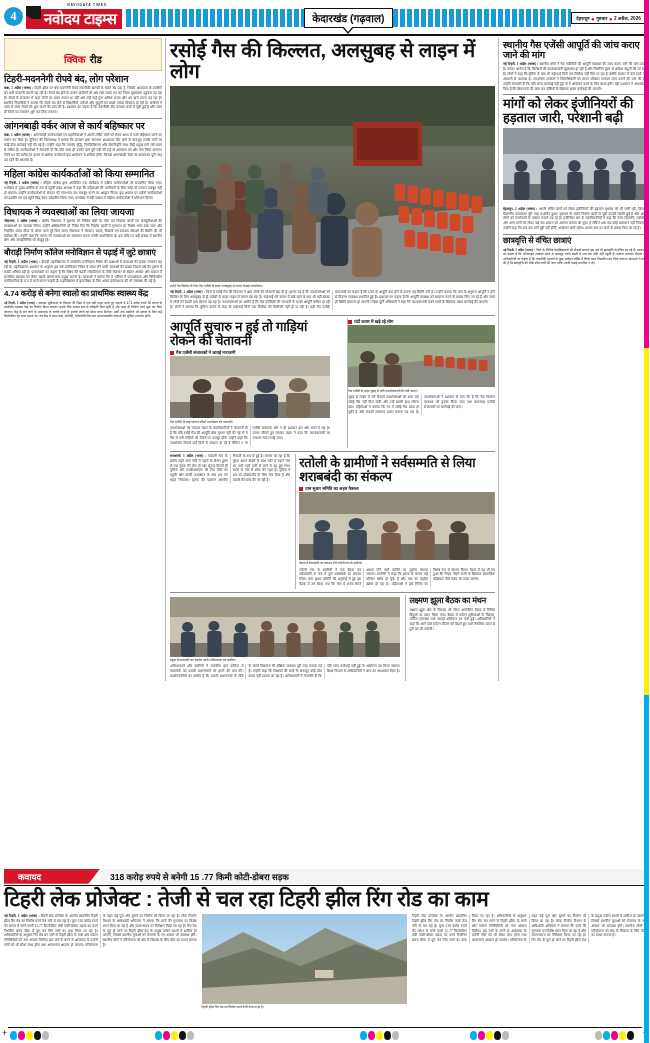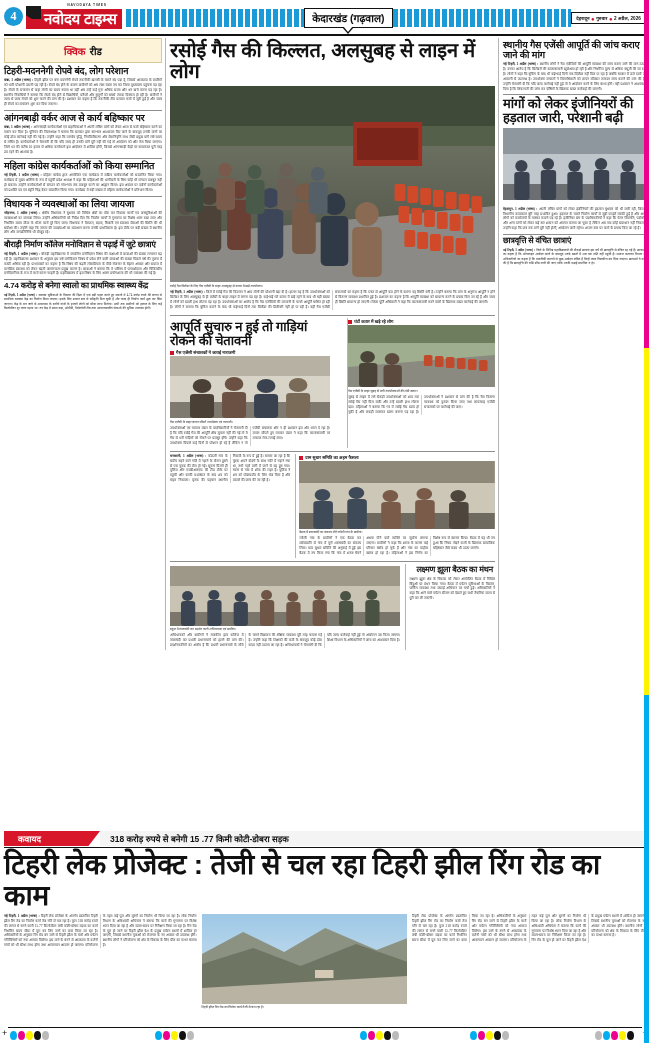--- a/index.html
+++ b/index.html
@@ -106,21 +106,21 @@
     font-weight:bold;color:#111;
     line-height:1.08;
     margin:2px 0 2px;
     letter-spacing:-0.2px;
   }
   .hl-xs{ font-size:8px; }
   .hl-s { font-size:9.5px; }
   .hl-m { font-size:13px; }
   .hl-l { font-size:14px; }
   .hl-xl{ font-size:20px; }
-  .hl-xxl{ font-size:28px; }
+  .hl-xxl{ font-size:21px; }
 
   .body-text{
     font-size:3.45px;
     line-height:1.42;
     color:#2a2a2a;
     text-align:justify;
     hyphens:auto;
     word-spacing:0.2px;
     margin-bottom:2px;
     font-family:"Liberation Serif", serif;
@@ -128,21 +128,21 @@
   .body-text.tiny{ font-size:3.15px; line-height:1.4;}
   .dateline{ font-weight:bold; }
 
   .cols2{ column-count:2; column-gap:5px; column-rule:0.5px solid #cfcfcf;}
   .cols3{ column-count:3; column-gap:5px; column-rule:0.5px solid #cfcfcf;}
   .cols4{ column-count:4; column-gap:5px; column-rule:0.5px solid #cfcfcf;}
 
   
   .qr-head{
     background:#fdf3d9;border:0.8px solid #d8c89a;
-    text-align:center;padding:2px 0 3px;
+    text-align:center;padding:10px 0 3px;
     margin-bottom:3px;
   }
   .qr-head .t1{ color:#cf1226; font-weight:bold; font-size:10px;}
   .qr-head .t2{ color:#111; font-weight:bold; font-size:10px;}
 
   .sep-line{ border-top:0.8px solid #8e8e8e; margin:3px 0 2px;}
 
   
   .photo{ position:relative; overflow:hidden; background:#b9c4cc; }
   .cap{
@@ -440,20 +440,21 @@
         </div>
       </div>
 
       <div class="sep-line"></div>
 
       <div style="display:flex;gap:5px;">
         <div style="flex:0 0 37%;">
           <div class="body-text cols2"><span class="dateline">घनसाली, 1 अप्रैल (भाषा) :</span> <span>कोठली गांव के समीप बहने वाले गदेरे में नहाने के दौरान डूबने से एक युवक की मौत हो गई। सूचना मिलते ही पुलिस और एसडीआरएफ की टीम मौके पर पहुंची और काफी मशक्कत के बाद शव को बाहर निकाला। मृतक की पहचान स्थानीय निवासी के रूप में हुई है। बताया जा रहा है कि युवक अपने दोस्तों के साथ गदेरे में नहाने गया था, तभी गहरे पानी में जाने से वह डूब गया। घटना से गांव में शोक की लहर है। पुलिस ने शव को पोस्टमार्टम के लिए भेज दिया है और मामले की जांच की जा रही है।</span></div>
         </div>
         <div style="flex:1;" class="vline">
+          <div class="hl hl-m" style="padding-left:3px;">रतोली के ग्रामीणों ने सर्वसम्मति से लिया शराबबंदी का संकल्प</div>
           <div class="bullet-row" style="padding-left:3px;">
             <span class="bullet-sq"></span>
             <span class="bullet-tx">ग्राम सुधार समिति का अहम फैसला</span>
           </div>
           <div style="display:flex;gap:4px;padding-left:3px;">
             <div style="flex:1;">
               <div class="photo" style="height:68px;">
                 <svg class="photo-inner" viewBox="0 0 150 68" preserveAspectRatio="none">
                   <rect width="150" height="68" fill="#cdc7b8"></rect>
                   <rect width="150" height="22" fill="#8e8878"></rect>
@@ -513,21 +514,21 @@
                   <rect x="154" y="35" width="13" height="25" rx="3"></rect>
                 <circle cx="184" cy="29" r="5"></circle>
                   <rect x="178" y="34" width="13" height="26" rx="3"></rect>
               </g>
             </svg>
           </div>
           <div class="cap">स्कूल में तालाबंदी कर प्रदर्शन करते अभिभावक एवं ग्रामीण।</div>
           <div class="body-text cols3">अभिभावकों और ग्रामीणों ने राजकीय इंटर कॉलेज में तालाबंदी कर प्रभारी प्रधानाचार्य को हटाने की मांग की। प्रदर्शनकारियों का आरोप है कि प्रभारी प्रधानाचार्य के रवैये के चलते विद्यालय की शैक्षिक व्यवस्था पूरी तरह चरमरा गई है। उन्होंने कहा कि शिक्षकों की कमी के बावजूद कोई ठोस कदम नहीं उठाया जा रहा है। अभिभावकों ने चेतावनी दी कि यदि जल्द कार्रवाई नहीं हुई तो आंदोलन उग्र किया जाएगा। शिक्षा विभाग के अधिकारियों ने जांच का आश्वासन दिया है।</div>
         </div>
         <div style="flex:1 1 28%;" class="vline">
-          <div class="hl hl-xs" style="padding-left:3px;margin-left:7px;">लक्ष्मण झूला बैठक का मंथन</div>
+          <div class="hl hl-xs" style="padding-left:3px;">लक्ष्मण झूला बैठक का मंथन</div>
           <div class="body-text" style="padding-left:3px;">लक्ष्मण झूला क्षेत्र के विकास को लेकर आयोजित बैठक में विभिन्न बिंदुओं पर मंथन किया गया। बैठक में पर्यटन सुविधाओं के विस्तार, पार्किंग व्यवस्था तथा सफाई अभियान पर चर्चा हुई। अधिकारियों ने कहा कि आने वाले पर्यटन सीजन को देखते हुए सभी तैयारियां समय से पूरी कर ली जाएंगी।</div>
         </div>
       </div>
     </div>
 
     <div class="col-right vline" style="padding-left:4px;">
 
       <div>
         <div class="hl hl-s">स्थानीय गैस एजेंसी आपूर्ति की जांच कराए जाने की मांग</div>
         <div class="body-text"><span class="dateline">नई टिहरी, 1 अप्रैल (भाषा) :</span> <span>स्थानीय लोगों ने गैस एजेंसियों की आपूर्ति व्यवस्था की जांच कराए जाने की मांग उठाई है। उनका आरोप है कि सिलेंडरों की कालाबाजारी खुलेआम हो रही है और निर्धारित मूल्य से अधिक वसूली की जा रही है। लोगों ने कहा कि बुकिंग के बाद भी कई-कई दिनों तक सिलेंडर नहीं मिल पा रहा है जबकि बाजार में ऊंचे दामों पर आसानी से उपलब्ध है। उपभोक्ता संगठनों ने जिलाधिकारी को ज्ञापन सौंपकर तत्काल जांच कराने की मांग की है। उन्होंने चेतावनी दी कि यदि जल्द कार्रवाई नहीं हुई तो वे आंदोलन करने के लिए बाध्य होंगे। वहीं प्रशासन ने आश्वासन दिया है कि शिकायतों की जांच कर दोषियों के खिलाफ सख्त कार्रवाई की जाएगी।</span></div>

